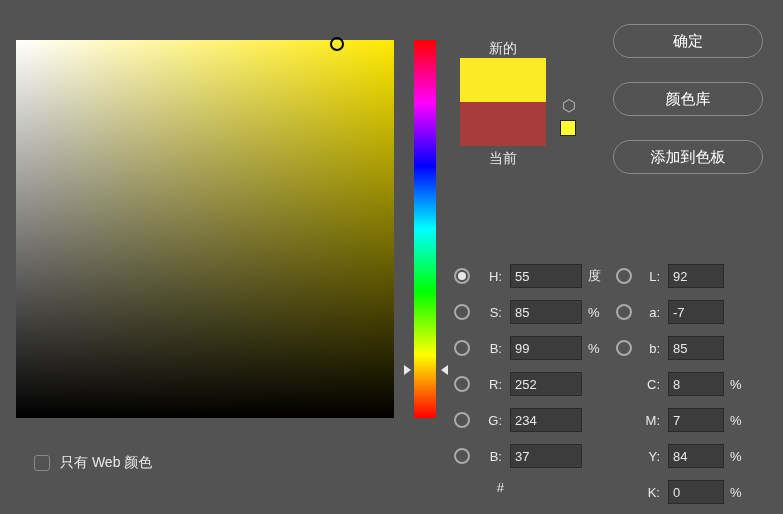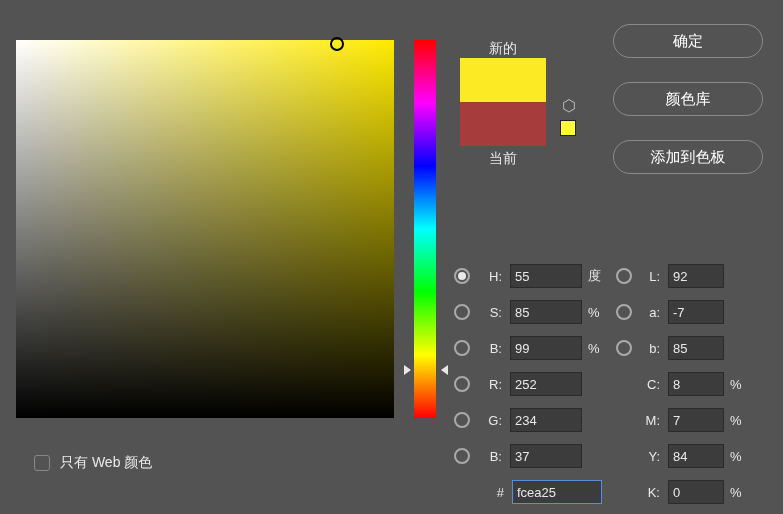--- a/index.html
+++ b/index.html
@@ -284,19 +284,18 @@
   <div class="row">
     <span style="width:22px"></span>
     <span class="flabel">K:</span>
     <input class="inp" value="0" style="">
     <span class="unit">%</span>
   </div>
 </div>
 
 <div class="hex-row">
   <span class="flabel">#</span>
-  <input class="inp wide" value="fcea25" style="">
 </div>
 
 <div class="webonly">
   <div class="checkbox"></div>
   <span>只有 Web 颜色</span>
 </div>
 
 </body></html>

